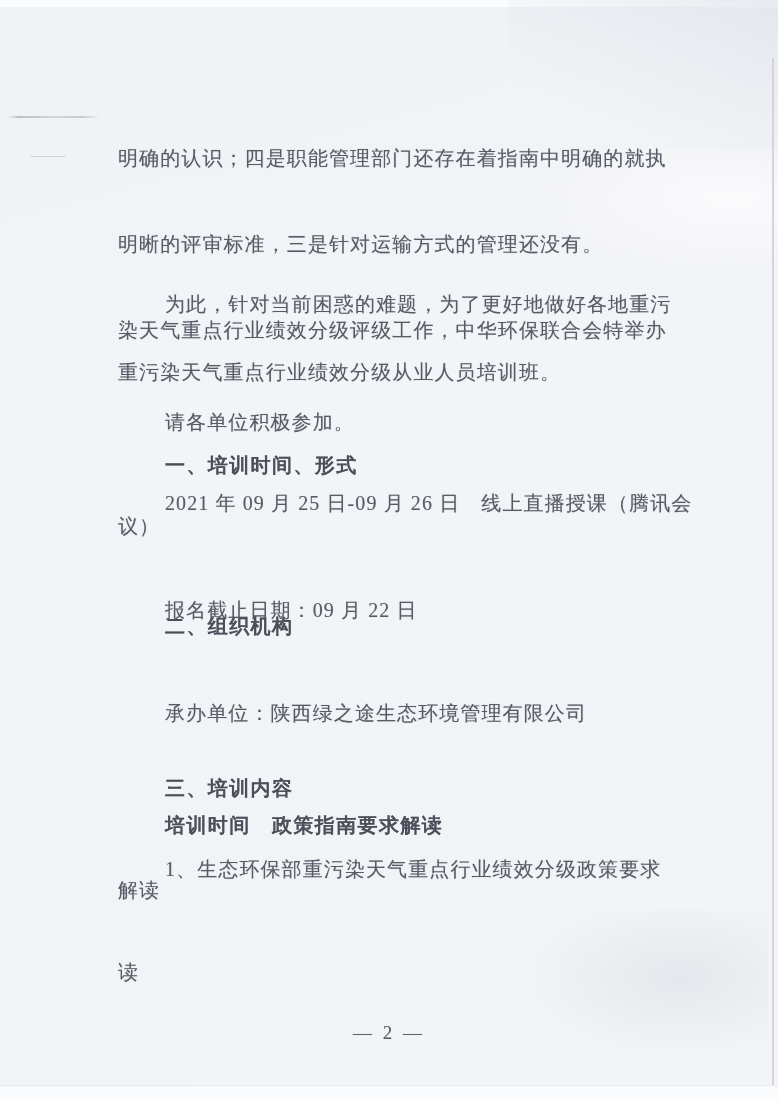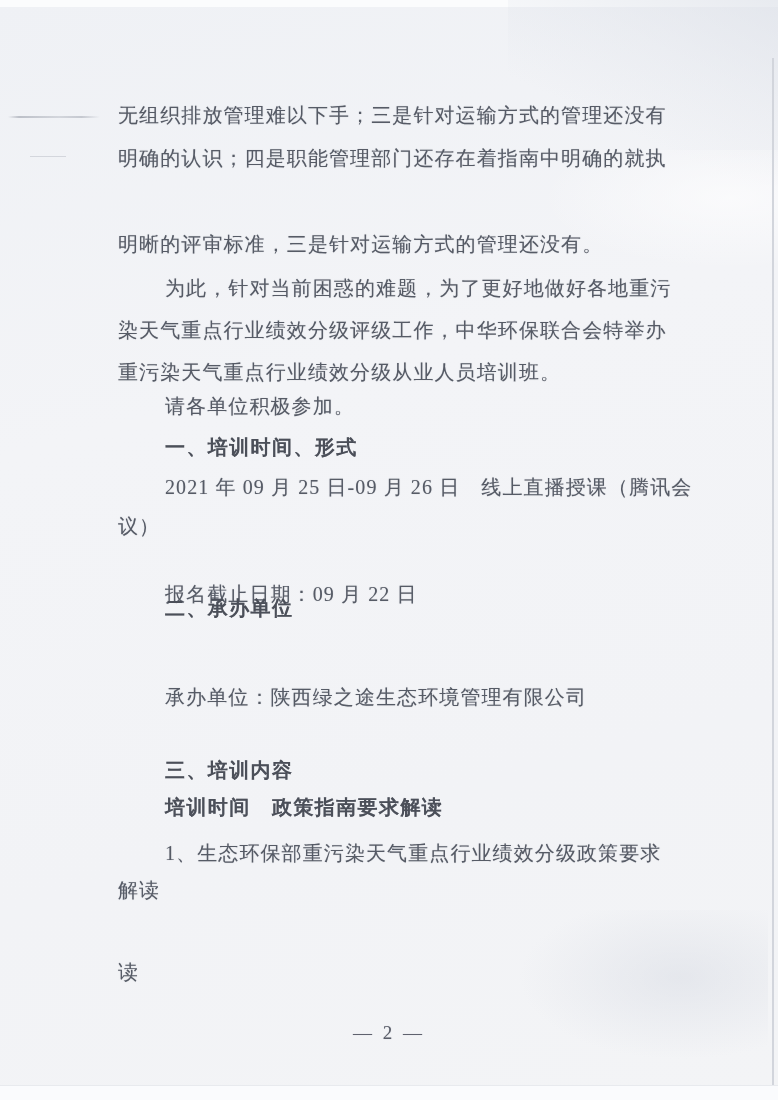--- a/index.html
+++ b/index.html
@@ -57,23 +57,23 @@
     position: absolute;
     left: 118px;
     margin: 0;
     font-size: 20px;
     line-height: 26px;
     letter-spacing: 1.1px;
     color: #565b66;
     white-space: pre;
     text-shadow: 0 0 1px rgba(88,93,104,0.35);
   }
-  .indent { left: 165px; }
+  .indent { left: 165px; margin-top: 16px; }
   .heading {
-    font-family: Liberation Mono, monospace;
+    font-family: Liberation Sans, sans-serif;
     font-weight: 700;
     color: #4b4f59;
     letter-spacing: 1.4px;
     text-shadow: 0 0 0.5px rgba(75,79,89,0.4);
   }
   .page-number {
     position: absolute;
     left: 0; right: 0;
     top: 1022px;
     margin: 0;
@@ -91,32 +91,31 @@
 
   <div class="top-band"></div>
   <div class="tr-shade"></div>
   <div class="tr-highlight"></div>
   <div class="br-smudge"></div>
   <div class="right-edge"></div>
   <div class="bottom-band"></div>
   <div class="dash-artifact-1"></div>
   <div class="dash-artifact-2"></div>
 
-  <p class="line" style="top:102px">无组织排放管理难以下手；三是针对运输方式的管理还没有</p>
   <p class="line" style="top:145px">明确的认识；四是职能管理部门还存在着指南中明确的就执</p>
   <p class="line" style="top:231px">明晰的评审标准，三是针对运输方式的管理还没有。</p>
   <p class="line indent" style="top:275px">为此，针对当前困惑的难题，为了更好地做好各地重污</p>
   <p class="line" style="top:317px">染天气重点行业绩效分级评级工作，中华环保联合会特举办</p>
   <p class="line" style="top:359px">重污染天气重点行业绩效分级从业人员培训班。</p>
   <p class="line indent" style="top:393px">请各单位积极参加。</p>
   <p class="line indent heading" style="top:436px">一、培训时间、形式</p>
   <p class="line indent" style="top:474px">2021 年 09 月 25 日-09 月 26 日　线上直播授课（腾讯会</p>
   <p class="line" style="top:513px">议）</p>
   <p class="line indent" style="top:581px">报名截止日期：09 月 22 日</p>
-  <p class="line indent heading" style="top:597px">二、承办单位</p>
+  <p class="line indent heading" style="top:597px">二、组织机构</p>
   <p class="line indent" style="top:684px">承办单位：陕西绿之途生态环境管理有限公司</p>
   <p class="line indent heading" style="top:759px">三、培训内容</p>
   <p class="line indent heading" style="top:796px">培训时间　政策指南要求解读</p>
   <p class="line indent" style="top:840px">1、生态环保部重污染天气重点行业绩效分级政策要求</p>
   <p class="line" style="top:877px">解读</p>
   <p class="line" style="top:959px">读</p>
 
   <p class="page-number">— 2 —</p>
 
 </div>

